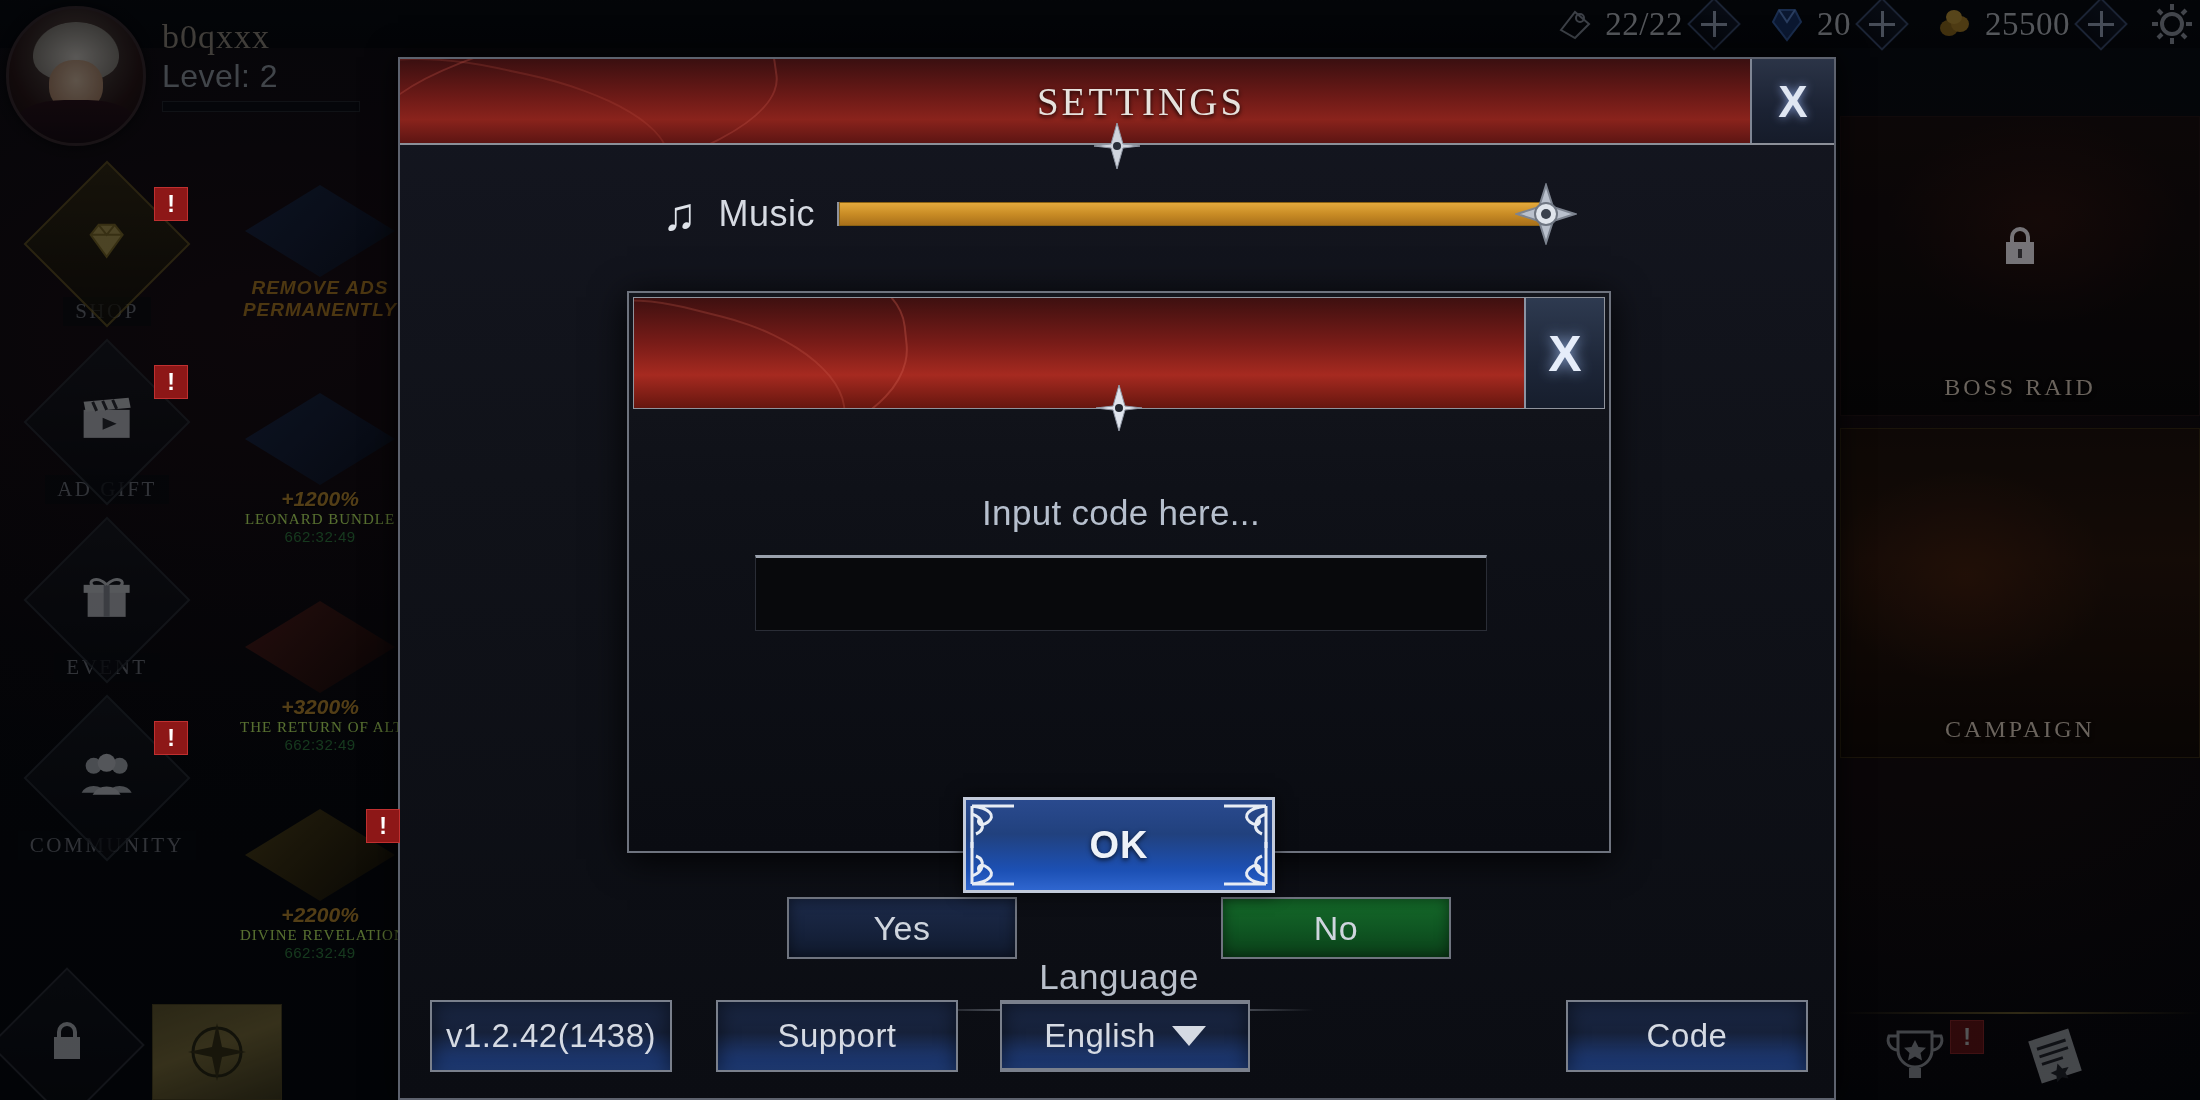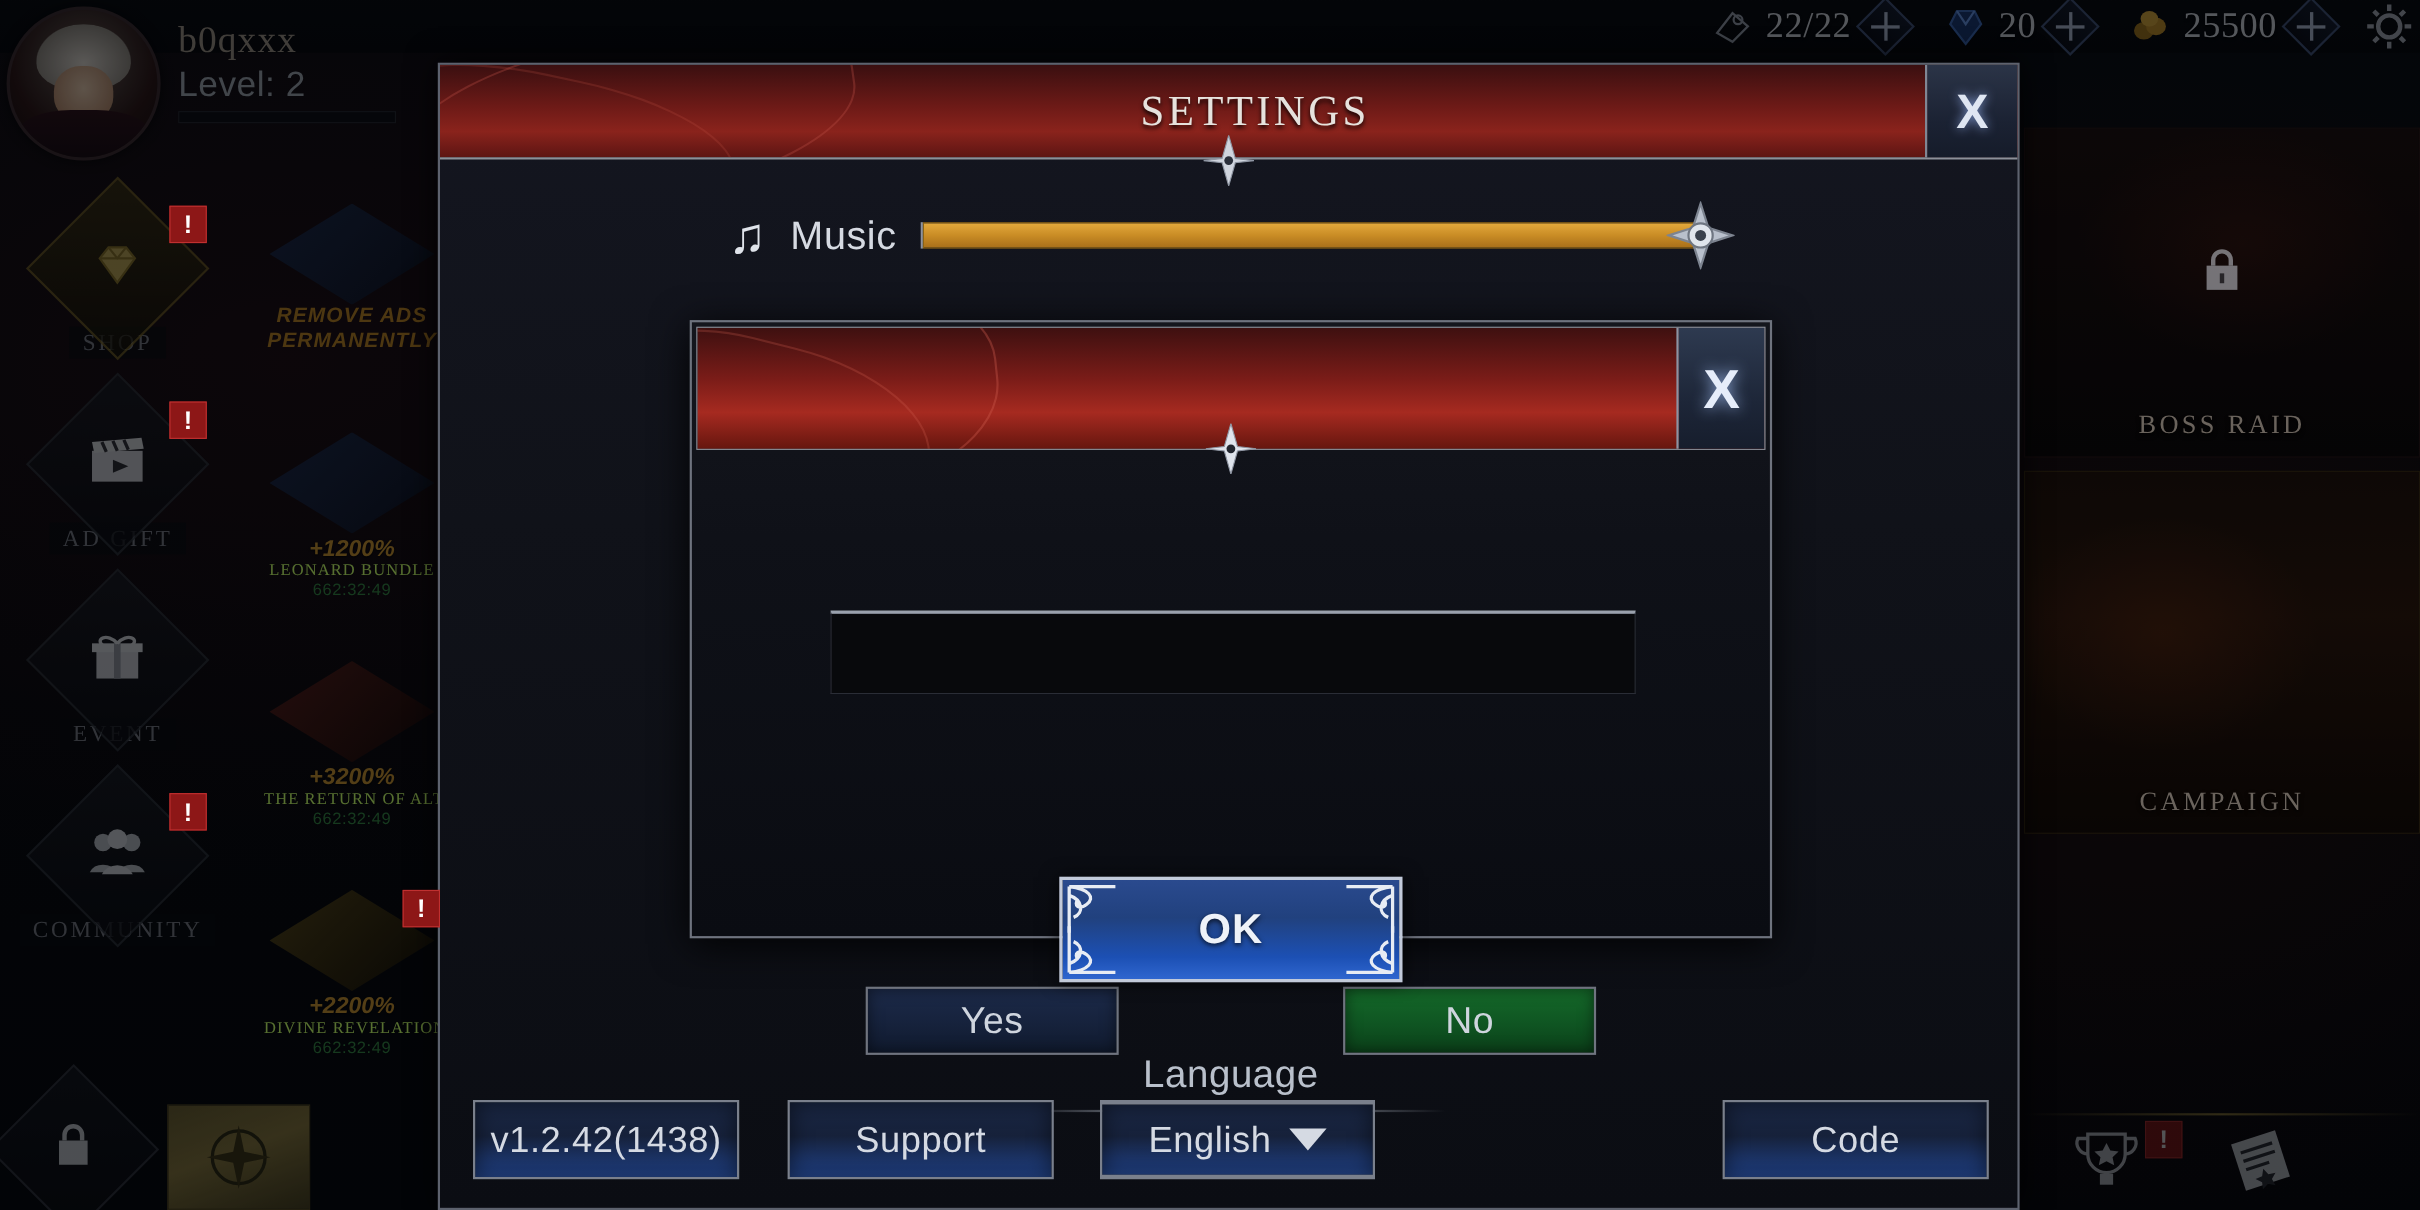--- a/index.html
+++ b/index.html
@@ -694,20 +694,21 @@
       <div class="cswirl2"></div>
       <div class="code-x-btn">X</div>
     </div>
     <div class="diamond-ornament" style="top:92px">
       <svg viewBox="0 0 46 46" width="46" height="46">
         <path d="M23 0 L29 21 L46 23 L29 25 L23 46 L17 25 L0 23 L17 21 Z" fill="#dfe4ec" stroke="#8f96a3"></path>
         <circle cx="23" cy="23" r="4" fill="#22262f"></circle>
       </svg>
     </div>
 
+    <div class="code-prompt">Input code here...</div>
 
     <input class="code-input" type="text" placeholder="" style="">
 
     <div class="ok-btn">
       <svg class="ok-corner tl" viewBox="0 0 46 46">
         <path d="M2 2 C20 4 26 12 18 18 C10 24 6 18 10 14 M2 10 C14 14 16 26 6 30 M2 2 L2 44 M2 2 L44 2" fill="none" stroke="#e7ecf4" stroke-width="3"></path>
       </svg>
       <svg class="ok-corner tr" viewBox="0 0 46 46">
         <path d="M2 2 C20 4 26 12 18 18 C10 24 6 18 10 14 M2 10 C14 14 16 26 6 30 M2 2 L2 44 M2 2 L44 2" fill="none" stroke="#e7ecf4" stroke-width="3"></path>
       </svg>

